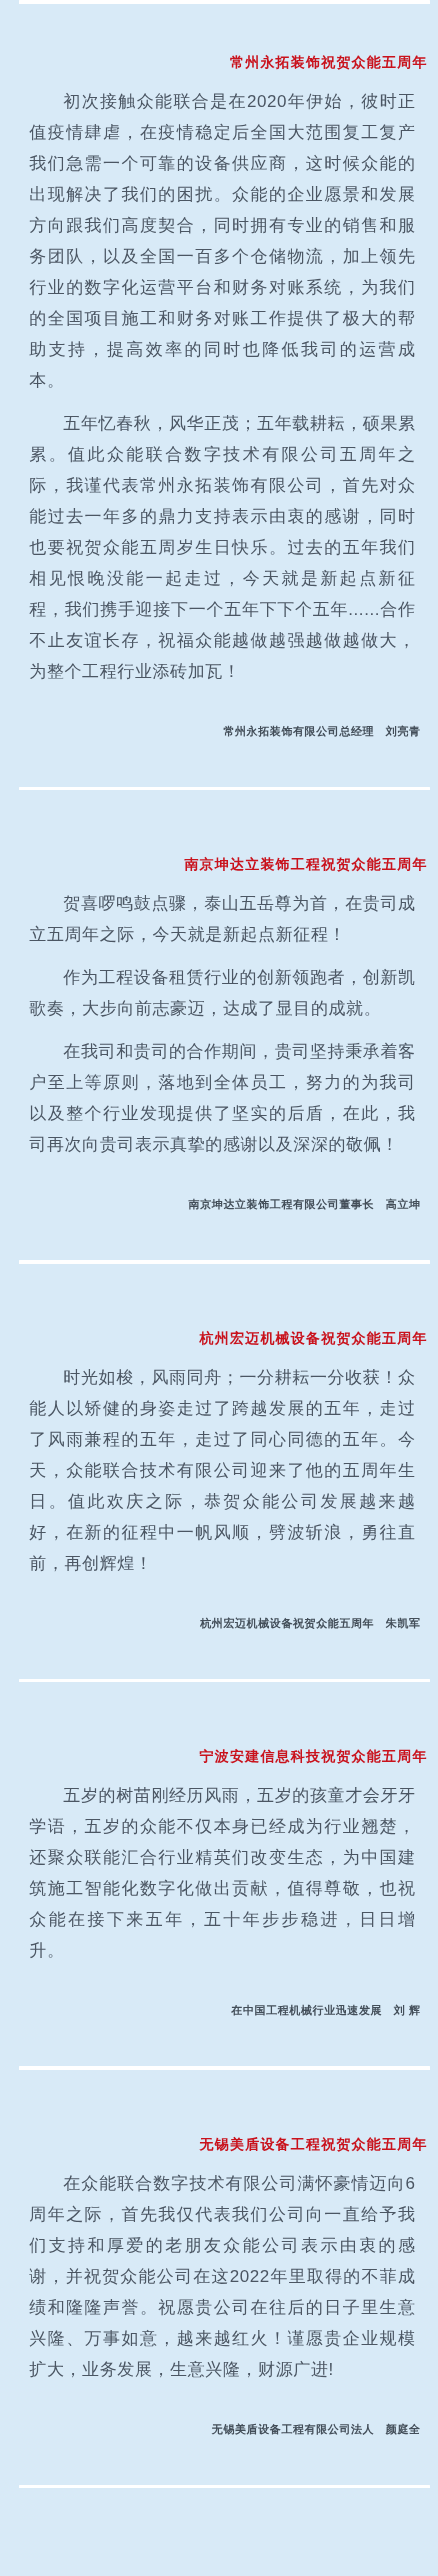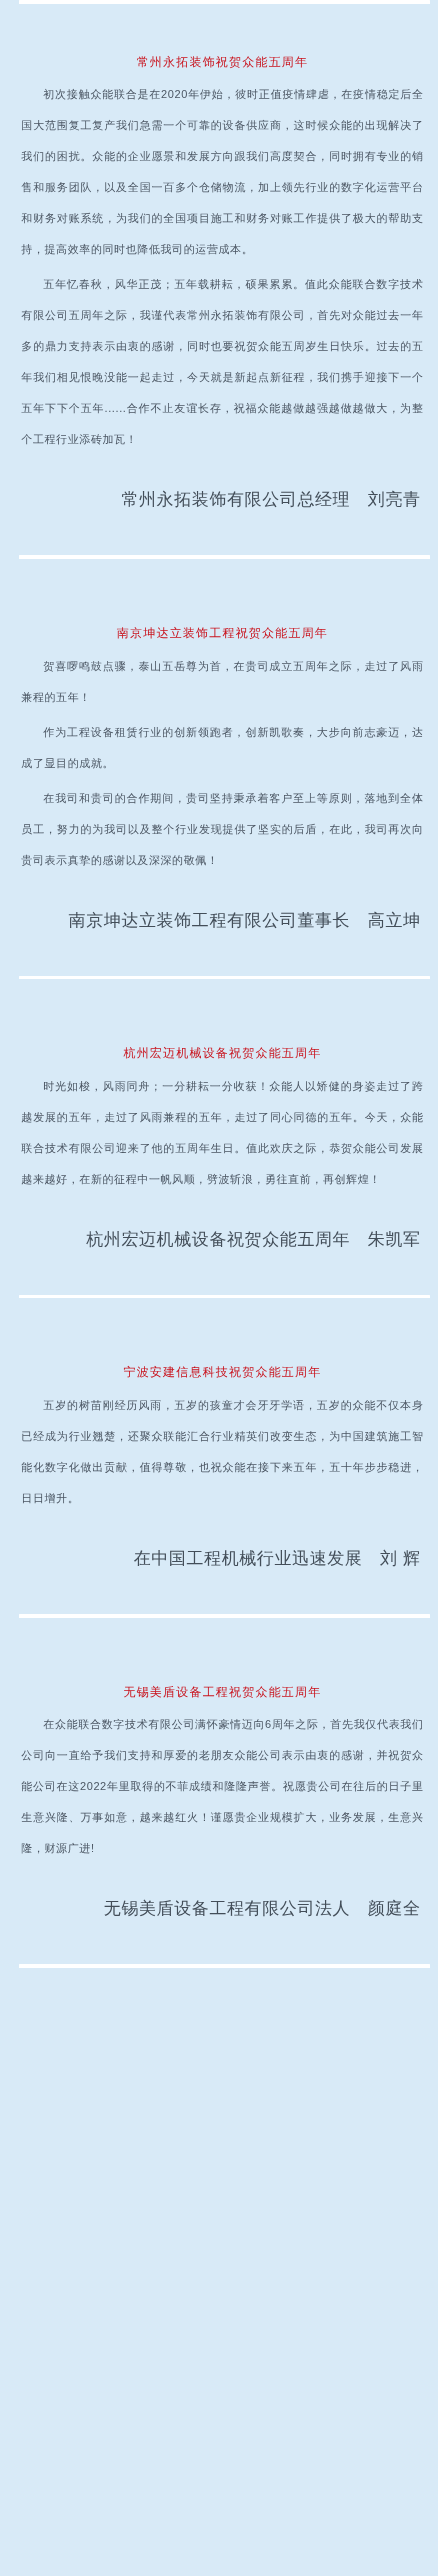--- a/index.html
+++ b/index.html
@@ -25,44 +25,44 @@
   .divider{
     height:3.5px;
     background:var(--divider);
     margin:0 8px 0 18.5px;
     border-radius:0.6px;
   }
   section.greeting{
     padding:0 10.4px 0 17.3px;
   }
   h2.section-title{
-    font-size:12px;
+    font-size:14px;
     line-height:24px;
-    font-weight:normal;
+    font-weight:bold;
     color:var(--title);
-    text-align:center;
+    text-align:right;
     letter-spacing:1.2px;
     margin:62px 0 5.8px 0;
   }
   section.greeting.first h2.section-title{
     margin-top:46px;
   }
   p.para{
-    font-size:11px;
+    font-size:17px;
     line-height:31px;
     color:var(--body);
-    margin:4px;
+    margin:12px;
     text-indent:2em;
     text-align:justify;
     letter-spacing:0.6px;
   }
   p.signature{
-    font-size:17px;
+    font-size:11px;
     line-height:23px;
-    font-weight:normal;
+    font-weight:bold;
     color:var(--sig);
     text-align:right;
     margin:33px 7px 44px 0;
     letter-spacing:0.6px;
   }
 </style>
 </head>
 <body>
 
 <div class="page">
@@ -73,21 +73,21 @@
     <h2 class="section-title">常州永拓装饰祝贺众能五周年</h2>
     <p class="para">初次接触众能联合是在2020年伊始，彼时正值疫情肆虐，在疫情稳定后全国大范围复工复产我们急需一个可靠的设备供应商，这时候众能的出现解决了我们的困扰。众能的企业愿景和发展方向跟我们高度契合，同时拥有专业的销售和服务团队，以及全国一百多个仓储物流，加上领先行业的数字化运营平台和财务对账系统，为我们的全国项目施工和财务对账工作提供了极大的帮助支持，提高效率的同时也降低我司的运营成本。</p>
     <p class="para">五年忆春秋，风华正茂；五年载耕耘，硕果累累。值此众能联合数字技术有限公司五周年之际，我谨代表常州永拓装饰有限公司，首先对众能过去一年多的鼎力支持表示由衷的感谢，同时也要祝贺众能五周岁生日快乐。过去的五年我们相见恨晚没能一起走过，今天就是新起点新征程，我们携手迎接下一个五年下下个五年......合作不止友谊长存，祝福众能越做越强越做越做大，为整个工程行业添砖加瓦！</p>
     <p class="signature">常州永拓装饰有限公司总经理　刘亮青</p>
   </section>
 
   <div class="divider"></div>
 
   <section class="greeting">
     <h2 class="section-title">南京坤达立装饰工程祝贺众能五周年</h2>
-    <p class="para">贺喜啰鸣鼓点骤，泰山五岳尊为首，在贵司成立五周年之际，走过了风雨兼程的五年！</p>
+    <p class="para">贺喜啰鸣鼓点骤，泰山五岳尊为首，在贵司成立五周年之际，今天就是新起点新征程！</p>
     <p class="para">作为工程设备租赁行业的创新领跑者，创新凯歌奏，大步向前志豪迈，达成了显目的成就。</p>
     <p class="para">在我司和贵司的合作期间，贵司坚持秉承着客户至上等原则，落地到全体员工，努力的为我司以及整个行业发现提供了坚实的后盾，在此，我司再次向贵司表示真挚的感谢以及深深的敬佩！</p>
     <p class="signature">南京坤达立装饰工程有限公司董事长　高立坤</p>
   </section>
 
   <div class="divider"></div>
 
   <section class="greeting">
     <h2 class="section-title">杭州宏迈机械设备祝贺众能五周年</h2>
     <p class="para">时光如梭，风雨同舟；一分耕耘一分收获！众能人以矫健的身姿走过了跨越发展的五年，走过了风雨兼程的五年，走过了同心同德的五年。今天，众能联合技术有限公司迎来了他的五周年生日。值此欢庆之际，恭贺众能公司发展越来越好，在新的征程中一帆风顺，劈波斩浪，勇往直前，再创辉煌！</p>

